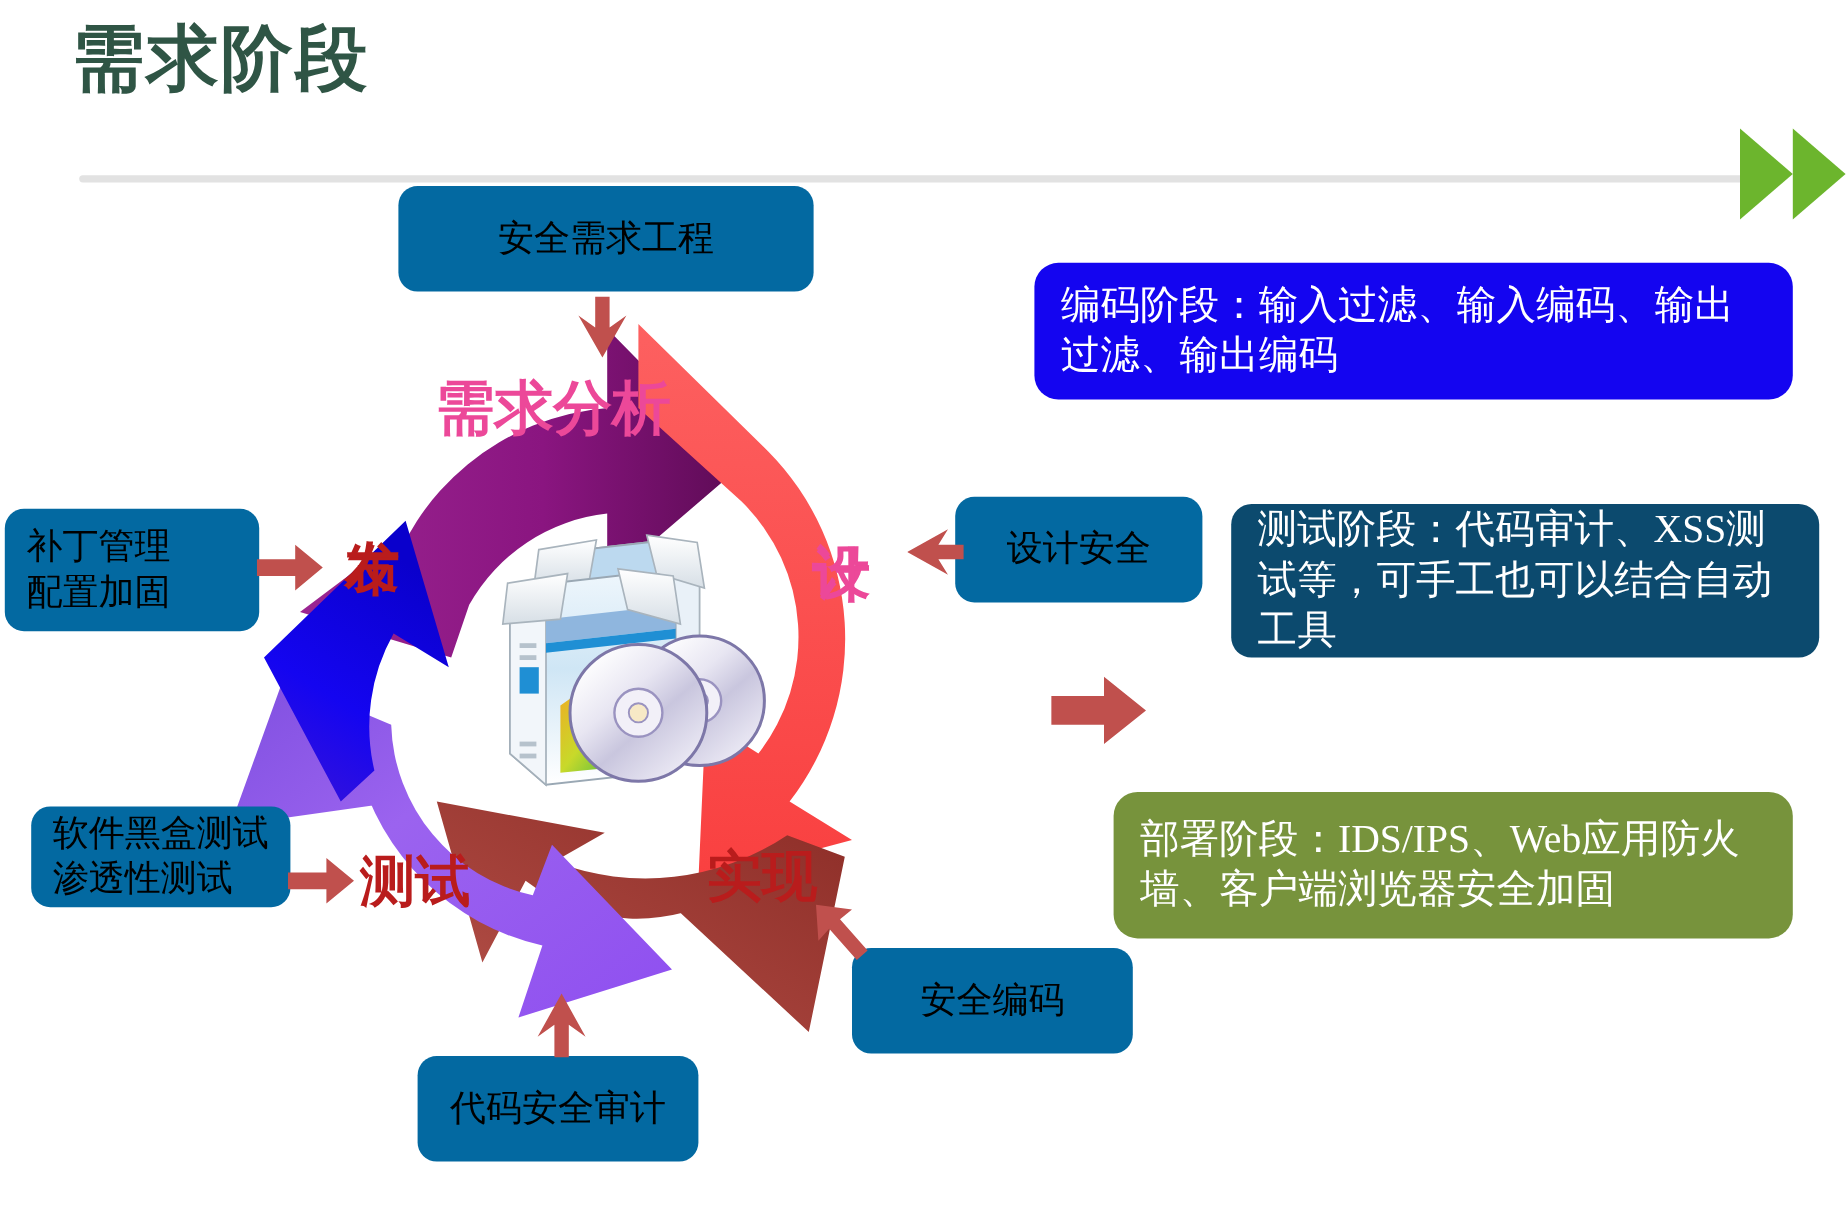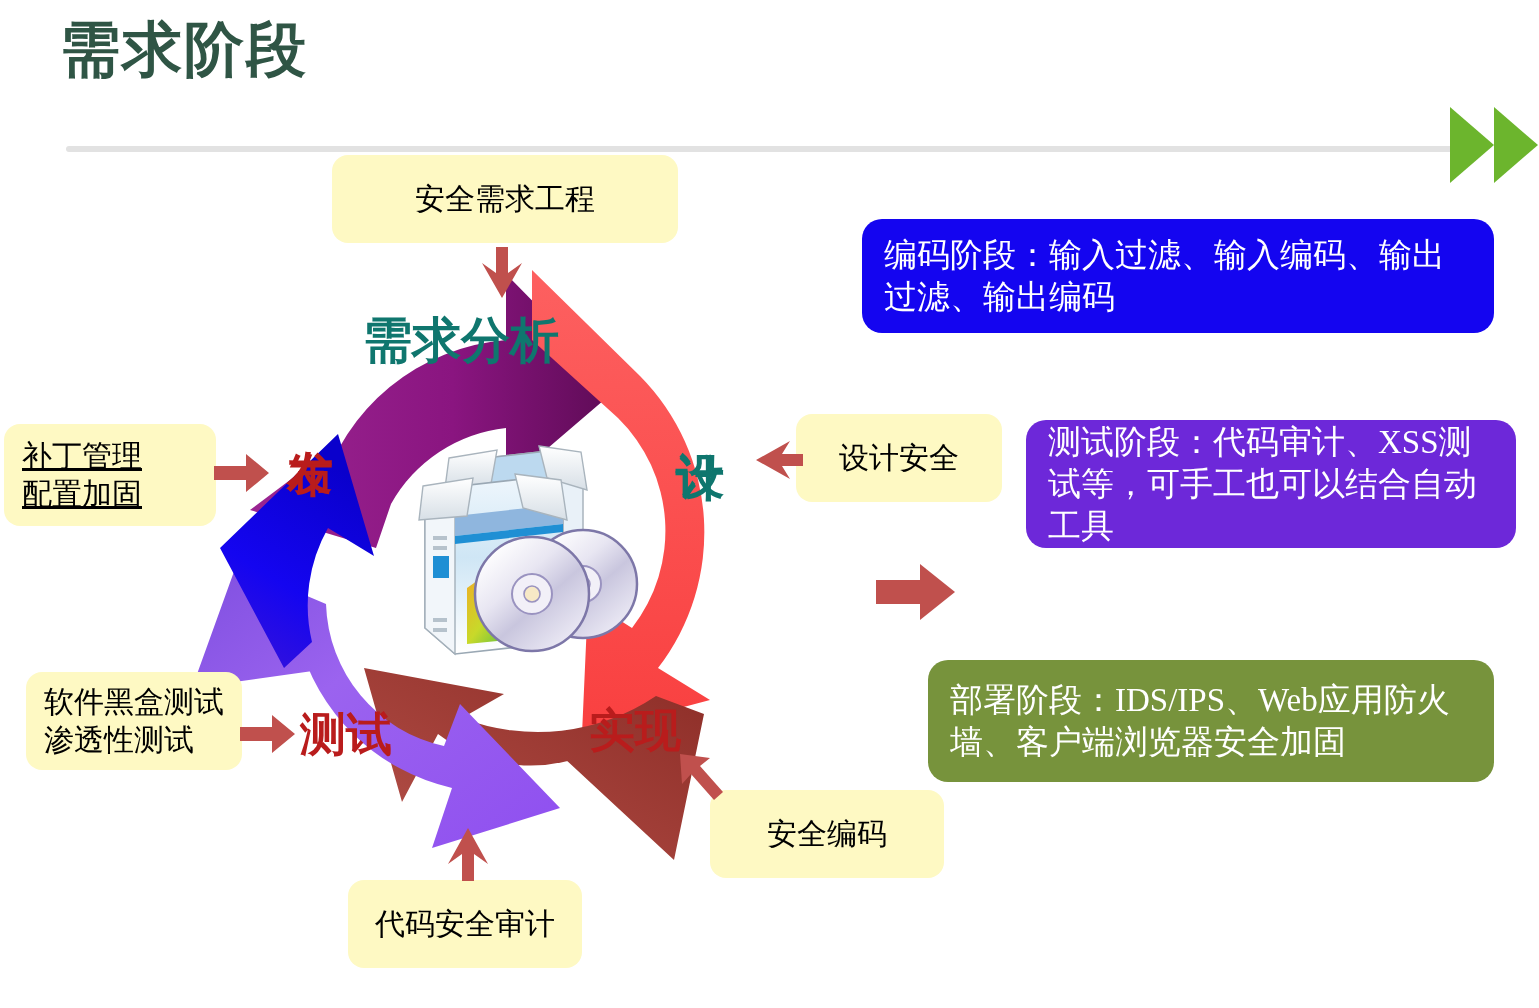--- a/index.html
+++ b/index.html
@@ -51,56 +51,56 @@
   
   .callout {
     position: absolute;
     box-sizing: border-box;
     display: flex;
     align-items: center;
     border-radius: 16px;
     line-height: 1.28;
   }
   .callout.green {
-    background: #fef9c3;
+    background: #0369a1;
     color: #000000;
     font-family: "DejaVu Serif", "Liberation Serif", serif;
     font-size: 30px;
     padding: 6px 18px;
   }
   .callout.tipbox {
     color: #ffffff;
     font-family: Liberation Serif, serif;
     font-size: 33px;
     padding: 10px 22px;
     border-radius: 20px;
   }
   .callout.blue   { background: #1405f0; }
-  .callout.red    { background: #6d28d9; }
+  .callout.red    { background: #0c4a6e; border-radius: 17px; }
   .callout.olive  { background: #77933c; }
 
   
   .conn-arrow { position: absolute; }
 
   
   #cycle {
     position: absolute;
     left: 188px;
     top: 248px;
     width: 640px;
     height: 640px;
   }
   .seg-label {
     position: absolute;
     font-family: "DejaVu Serif", "Liberation Serif", serif;
     font-weight: bold;
     pointer-events: none;
     white-space: pre;
   }
-  .seg-label.white { color: #0f766e; }
+  .seg-label.white { color: #ec4899; }
   .seg-label.gold  { color: #b91c1c; }
   .vert { writing-mode: vertical-rl; text-orientation: upright; letter-spacing: 2px; }
 
   
   #software-icon {
     position: absolute;
     left: 405px;
     top: 432px;
     width: 250px;
     height: 228px;
@@ -276,27 +276,27 @@
   </div>
 
   <div class="callout green" style="left:348px; top:880px; width:234px; height:88px; justify-content:center;">
     <span>代码安全审计</span>
   </div>
 
   <div class="callout green" style="left:710px; top:790px; width:234px; height:88px; justify-content:center;">
     <span>安全编码</span>
   </div>
 
-  <div class="callout green" style="left:26px; top:672px; width:216px; height:98px;">
+  <div class="callout green" style="left:26px; top:672px; width:216px; height:84px;">
     <span style="white-space:pre-line;">软件黑盒测试
 渗透性测试</span>
   </div>
 
   <div class="callout green" style="left:4px; top:424px; width:212px; height:102px;">
-    <span style="white-space:pre-line;text-decoration:underline;">补丁管理
+    <span style="white-space:pre-line;">补丁管理
 配置加固</span>
   </div>
 
   <div class="callout tipbox blue" style="left:862px; top:219px; width:632px; height:114px;">
     <span>编码阶段：输入过滤、输入编码、输出过滤、输出编码</span>
   </div>
 
   <div class="callout tipbox red" style="left:1026px; top:420px; width:490px; height:128px;">
     <span>测试阶段：代码审计、XSS测试等，可手工也可以结合自动工具</span>
   </div>

